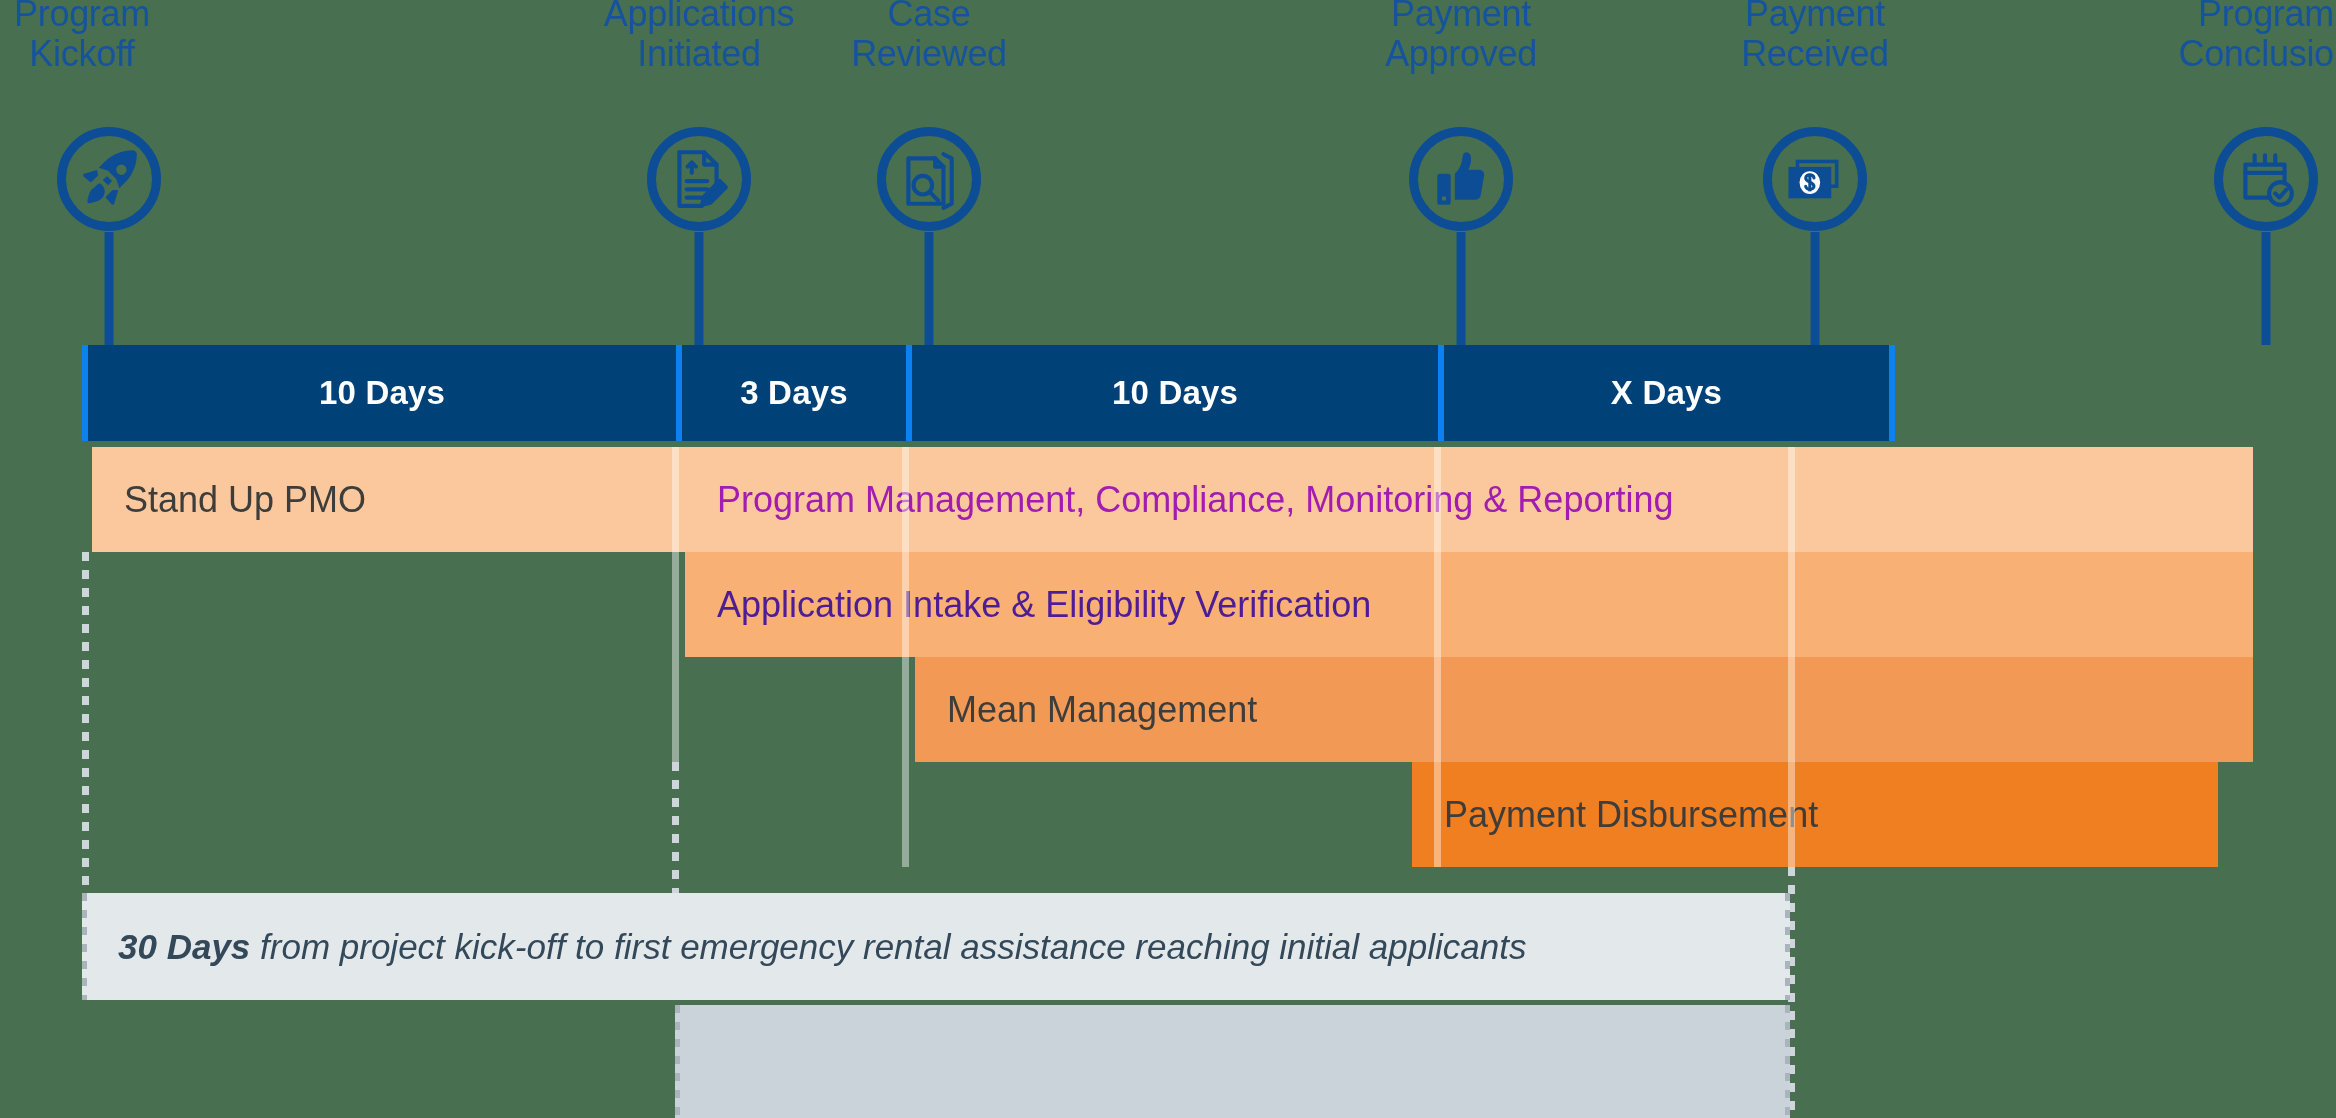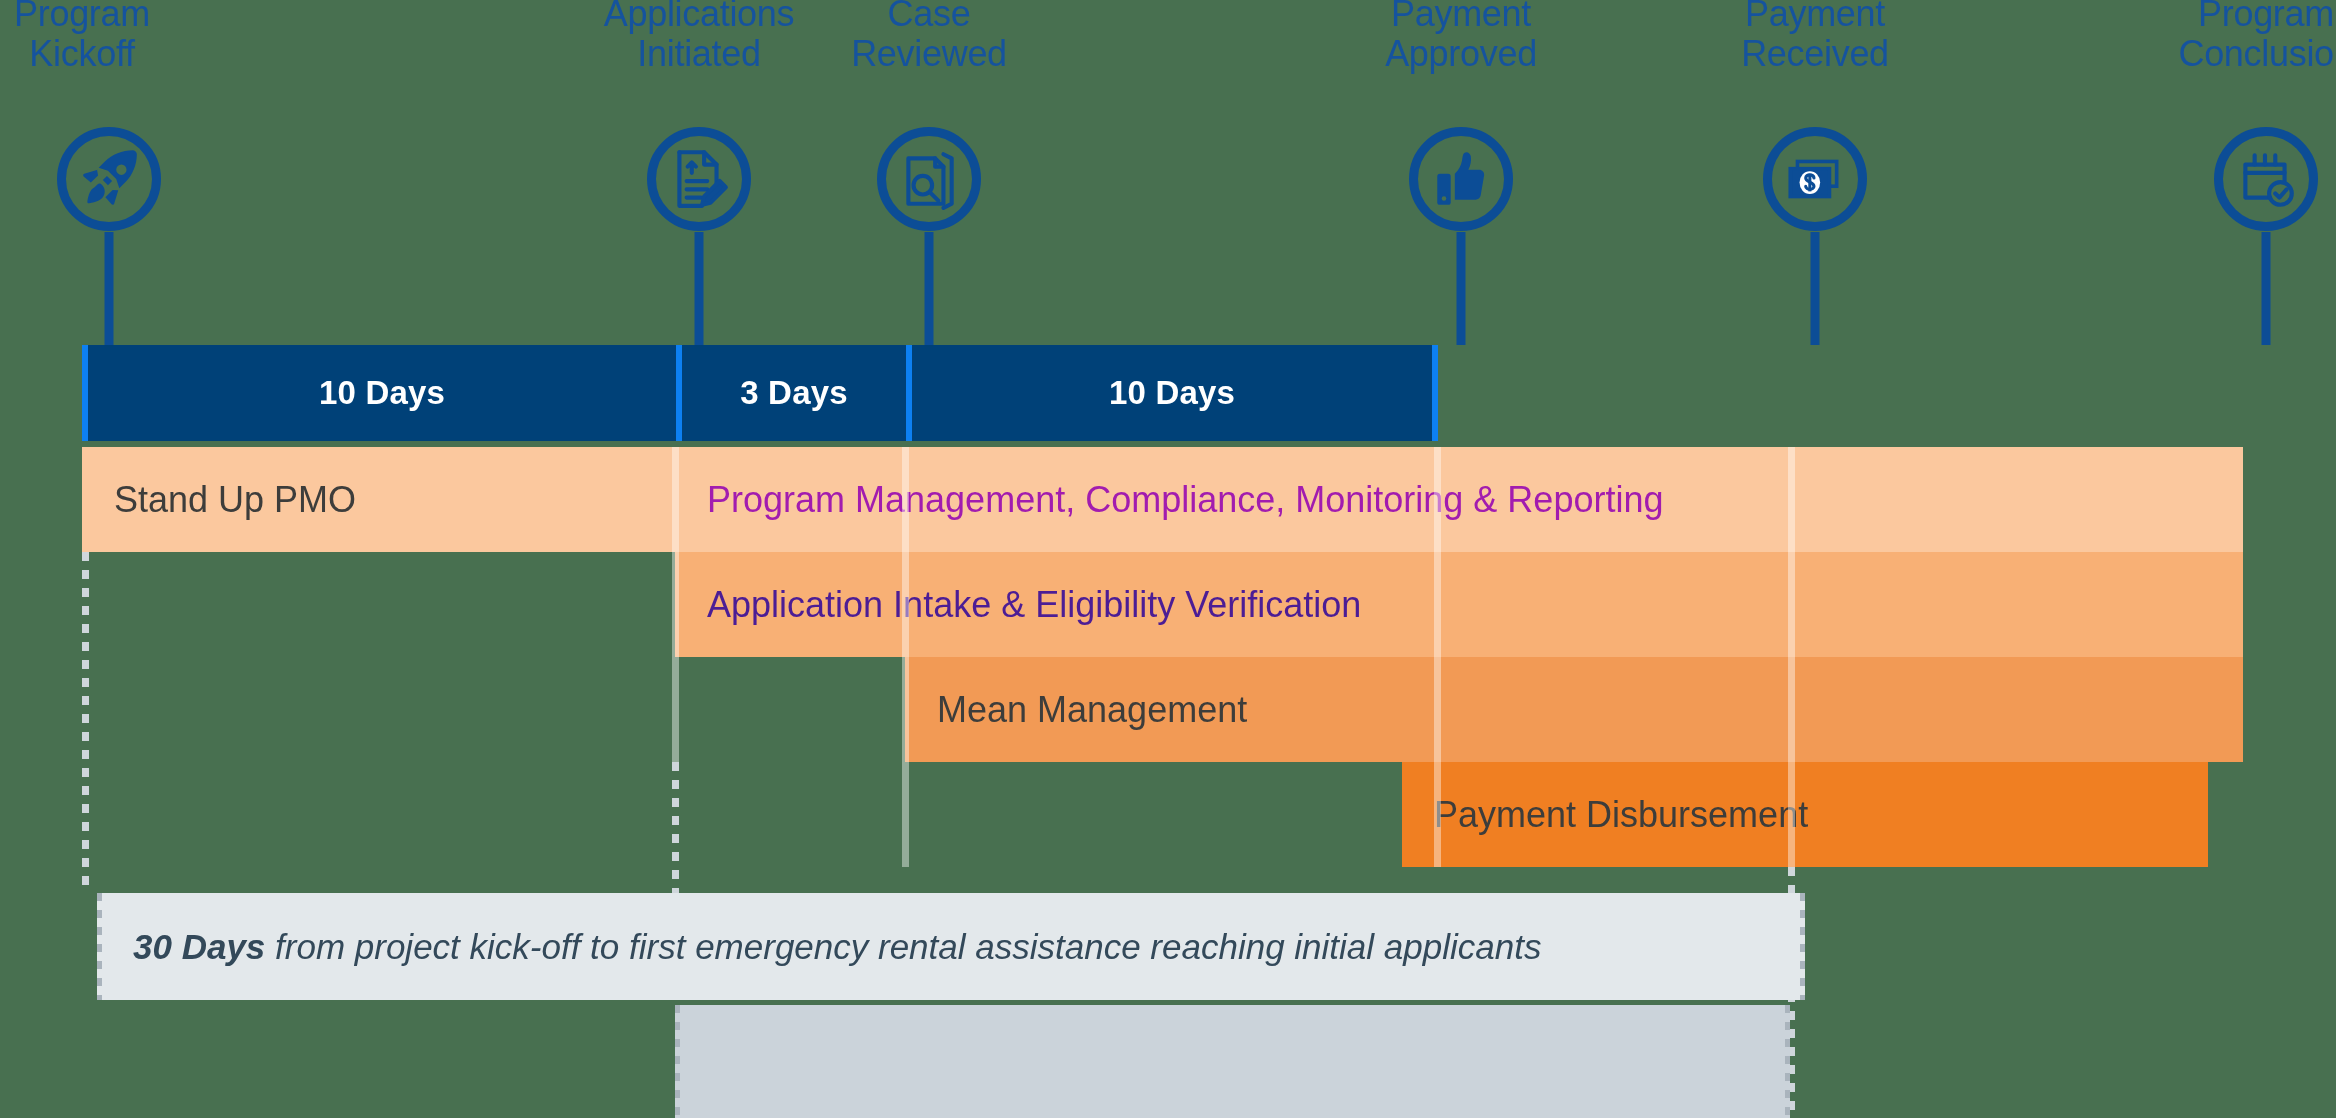--- a/index.html
+++ b/index.html
@@ -60,20 +60,21 @@
     border-left:6px solid #0d80f2;
     letter-spacing:0.2px;
   }
   .dur-seg:last-child{border-right:6px solid #0d80f2;}
   .task-bar{
     position:absolute;
     height:105px;
     display:flex;align-items:center;
     box-sizing:border-box;
     padding-left:32px;
+    margin-left:10px;
   }
   .task-label{
     color:#3d3d3b;
     font-size:36px;
     line-height:40px;
     white-space:nowrap;
   }
 
   
   .guide-solid{
@@ -222,20 +223,23 @@
   <div id="durationbar">
       <div class="dur-seg" style="width: 594px; background: rgb(0, 65, 120); border-left-color: rgb(13, 128, 242);">
         <span>10 Days</span>
       </div>
       <div class="dur-seg" style="width: 230px; background: rgb(0, 65, 120); border-left-color: rgb(13, 128, 242);">
         <span>3 Days</span>
       </div>
       <div class="dur-seg" style="width: 532px; background: rgb(0, 65, 120); border-left-color: rgb(13, 128, 242);">
         <span>10 Days</span>
       </div>
+      <div class="dur-seg" style="width: 457px; background: rgb(0, 65, 120); border-left-color: rgb(13, 128, 242); border-right-color: rgb(13, 128, 242);">
+        <span>X Days</span>
+      </div>
     </div>
 
   <div id="tasks">
       <div class="task-bar" style="left: 82px; top: 447px; width: 593px; background: rgb(251, 200, 158);">
         <span class="task-label" style="color: rgb(61, 61, 59);">Stand Up PMO</span>
       </div>
       <div class="task-bar" style="left: 675px; top: 447px; width: 1568px; background: rgb(251, 200, 158);">
         <span class="task-label" style="color: #a21caf;">Program Management, Compliance, Monitoring &amp; Reporting</span>
       </div>
       <div class="task-bar" style="left: 675px; top: 552px; width: 1568px; background: rgb(248, 176, 117);">
@@ -253,21 +257,21 @@
       <div class="guide-solid" style="left: 672px; top: 447px; height: 315px;"></div>
       <div class="guide-solid" style="left: 902px; top: 447px; height: 420px;"></div>
       <div class="guide-solid" style="left: 1434px; top: 447px; height: 420px;"></div>
       <div class="guide-solid" style="left: 1788px; top: 447px; height: 420px;"></div>
       <div class="guide-dotted" style="left: 82px; top: 552px; height: 341px;"></div>
       <div class="guide-dotted" style="left: 672px; top: 762px; height: 131px;"></div>
       <div class="guide-dotted" style="left: 1788px; top: 867px; height: 251px;"></div>
     </div>
 
   <div id="summaries">
-      <div class="summary" id="summary1" style="left: 97px; top: 893px; width: 1708px; height: 107px; background: rgb(227, 232, 235);">
+      <div class="summary" id="summary1" style="left: 82px; top: 893px; width: 1708px; height: 107px; background: rgb(227, 232, 235);">
         <span class="sum-dash-l"></span>
         <span class="sum-dash-r"></span>
         <span class="summary-text" style="color: rgb(51, 73, 90);"><b>30 Days</b><span> from project kick-off to first emergency rental assistance reaching initial applicants</span></span>
       </div>
       <div class="summary" id="summary2" style="left: 675px; top: 1005px; width: 1115px; height: 113px; background: rgb(203, 211, 218);">
         <span class="sum-dash-l"></span>
         <span class="sum-dash-r"></span>
       </div>
     </div>
 

